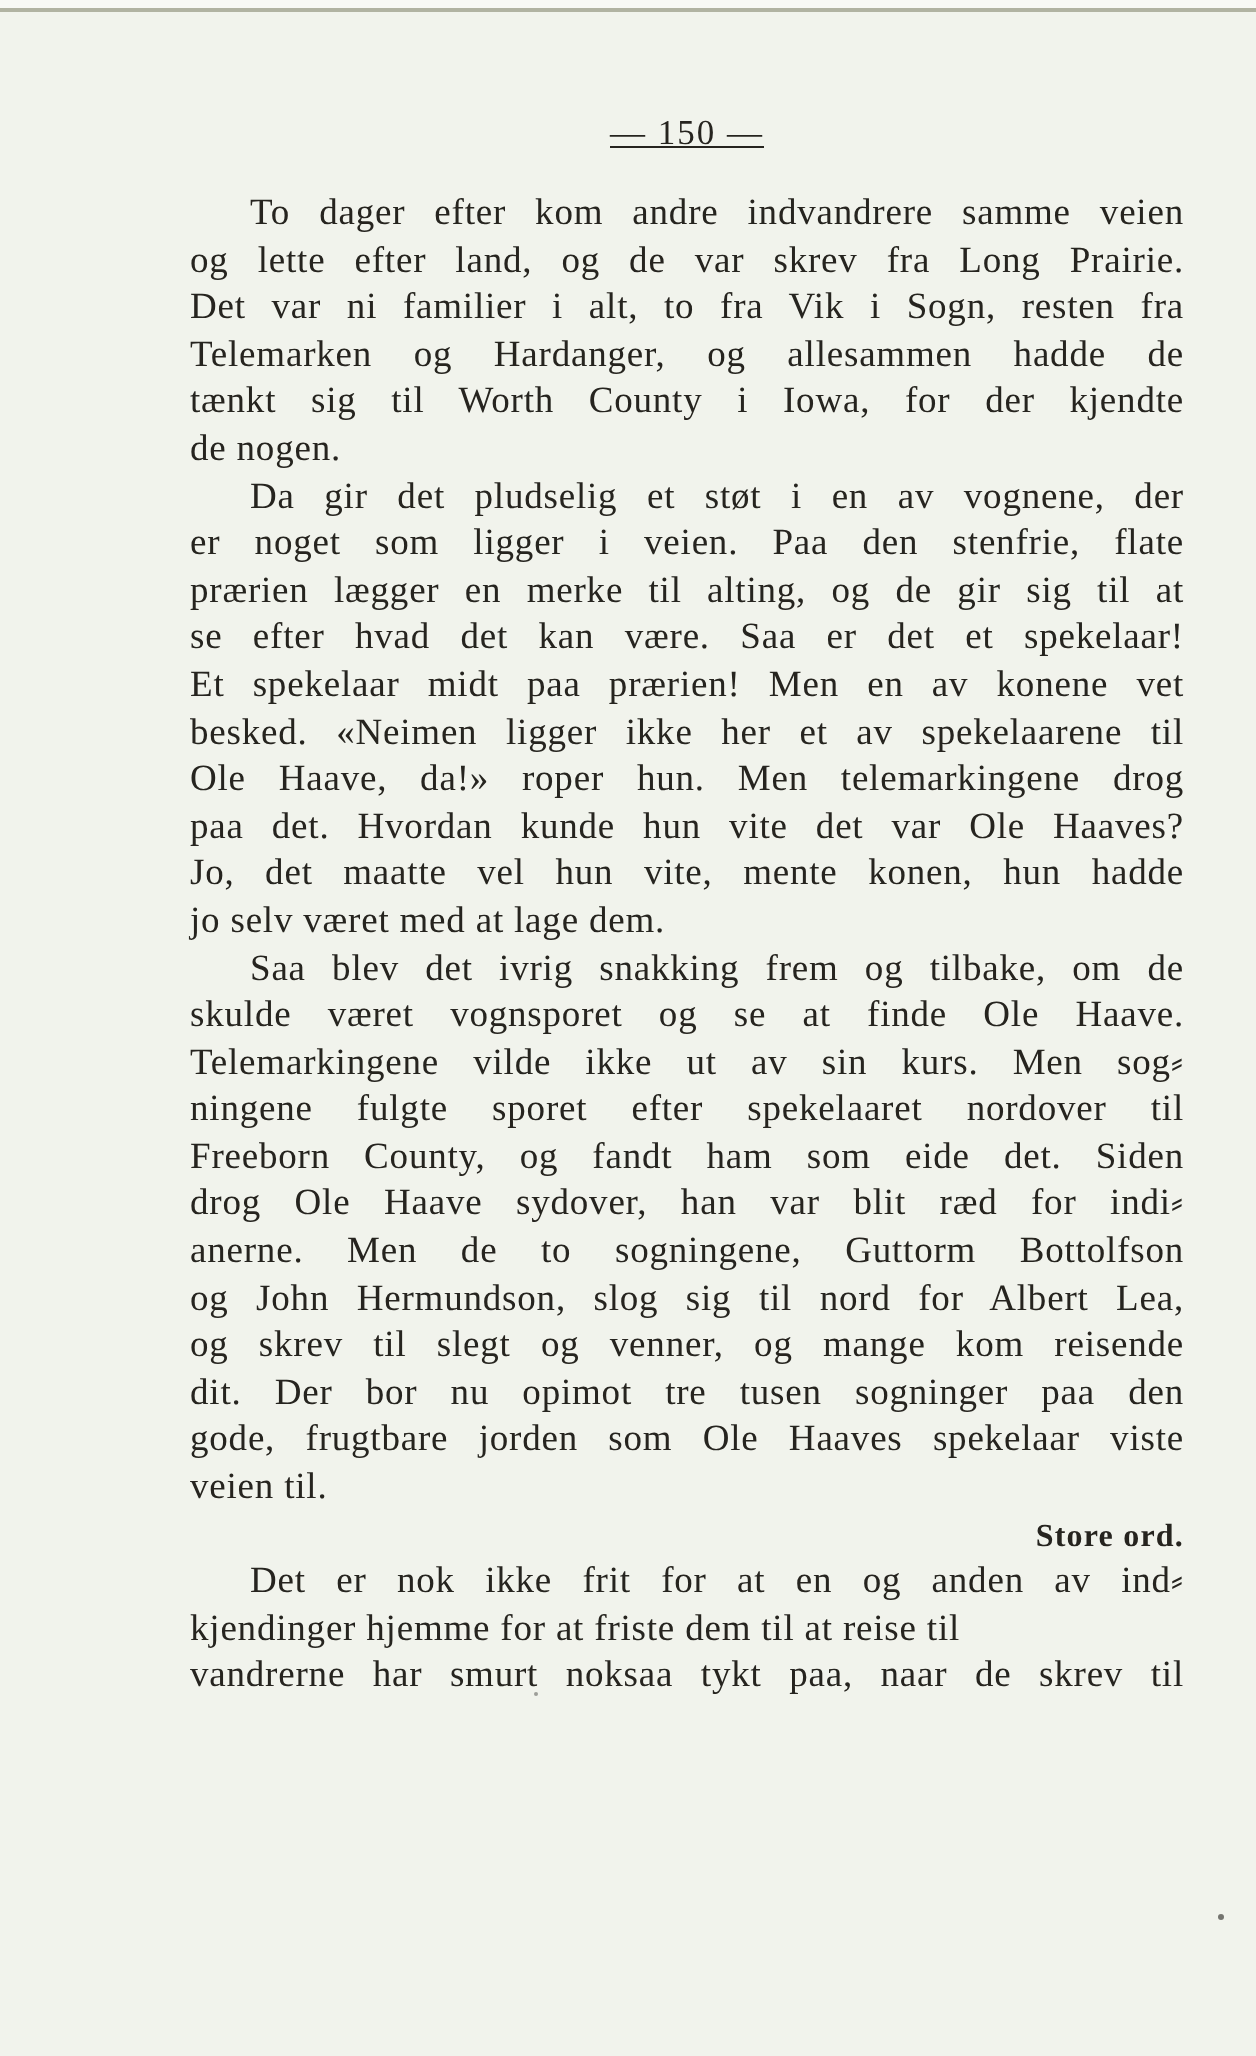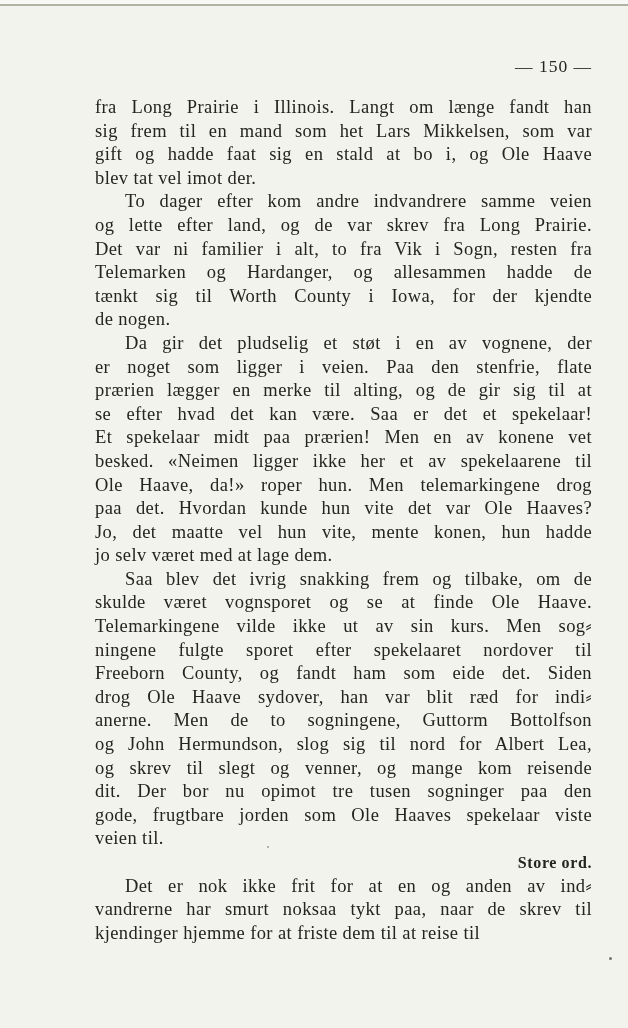--- a/index.html
+++ b/index.html
@@ -26,24 +26,25 @@
     top: 4px; left: 0; right: 0;
     height: 2px;
     background: #a6a795;
     opacity: 0.85;
   }
   .page-number {
     position: absolute;
     top: 56px;
     left: 95px;
     width: 497px;
-    text-align: right;
+    text-align: center;
     font-size: 17.5px;
     line-height: 20px;
     letter-spacing: 1px;
+    text-decoration: underline;
   }
   .text-block {
     position: absolute;
     top: 96px;
     left: 95px;
     width: 497px;
     font-size: 18.5px;
     line-height: 23.6px;
     letter-spacing: 0.4px;
   }
@@ -76,26 +77,20 @@
 </head>
 <body>
 
 <div class="top-edge"></div>
 <div class="top-line"></div>
 
 <div class="page-number">— 150 —</div>
 
 <div class="text-block">
     <div class="paragraph">
-      <div class="line">fra Long Prairie i Illinois. Langt om længe fandt han</div>
-      <div class="line">sig frem til en mand som het Lars Mikkelsen, som var</div>
-      <div class="line">gift og hadde faat sig en stald at bo i, og Ole Haave</div>
-      <div class="line last">blev tat vel imot der.</div>
-    </div>
-    <div class="paragraph">
       <div class="line indent">To dager efter kom andre indvandrere samme veien</div>
       <div class="line">og lette efter land, og de var skrev fra Long Prairie.</div>
       <div class="line">Det var ni familier i alt, to fra Vik i Sogn, resten fra</div>
       <div class="line">Telemarken og Hardanger, og allesammen hadde de</div>
       <div class="line">tænkt sig til Worth County i Iowa, for der kjendte</div>
       <div class="line last">de nogen.</div>
     </div>
     <div class="paragraph">
       <div class="line indent">Da gir det pludselig et støt i en av vognene, der</div>
       <div class="line">er noget som ligger i veien. Paa den stenfrie, flate</div>
@@ -118,19 +113,19 @@
       <div class="line">anerne. Men de to sogningene, Guttorm Bottolfson</div>
       <div class="line">og John Hermundson, slog sig til nord for Albert Lea,</div>
       <div class="line">og skrev til slegt og venner, og mange kom reisende</div>
       <div class="line">dit. Der bor nu opimot tre tusen sogninger paa den</div>
       <div class="line">gode, frugtbare jorden som Ole Haaves spekelaar viste</div>
       <div class="line last">veien til.</div>
     </div>
     <div class="section-heading">Store ord.</div>
     <div class="paragraph">
       <div class="line indent">Det er nok ikke frit for at en og anden av ind⸗</div>
+      <div class="line last">kjendinger hjemme for at friste dem til at reise til</div>
       <div class="line">vandrerne har smurt noksaa tykt paa, naar de skrev til</div>
-      <div class="line last">kjendinger hjemme for at friste dem til at reise til</div>
     </div>
   </div>
 
 <div class="speck s1"></div>
 <div class="speck s2"></div>
 
 </body></html>

